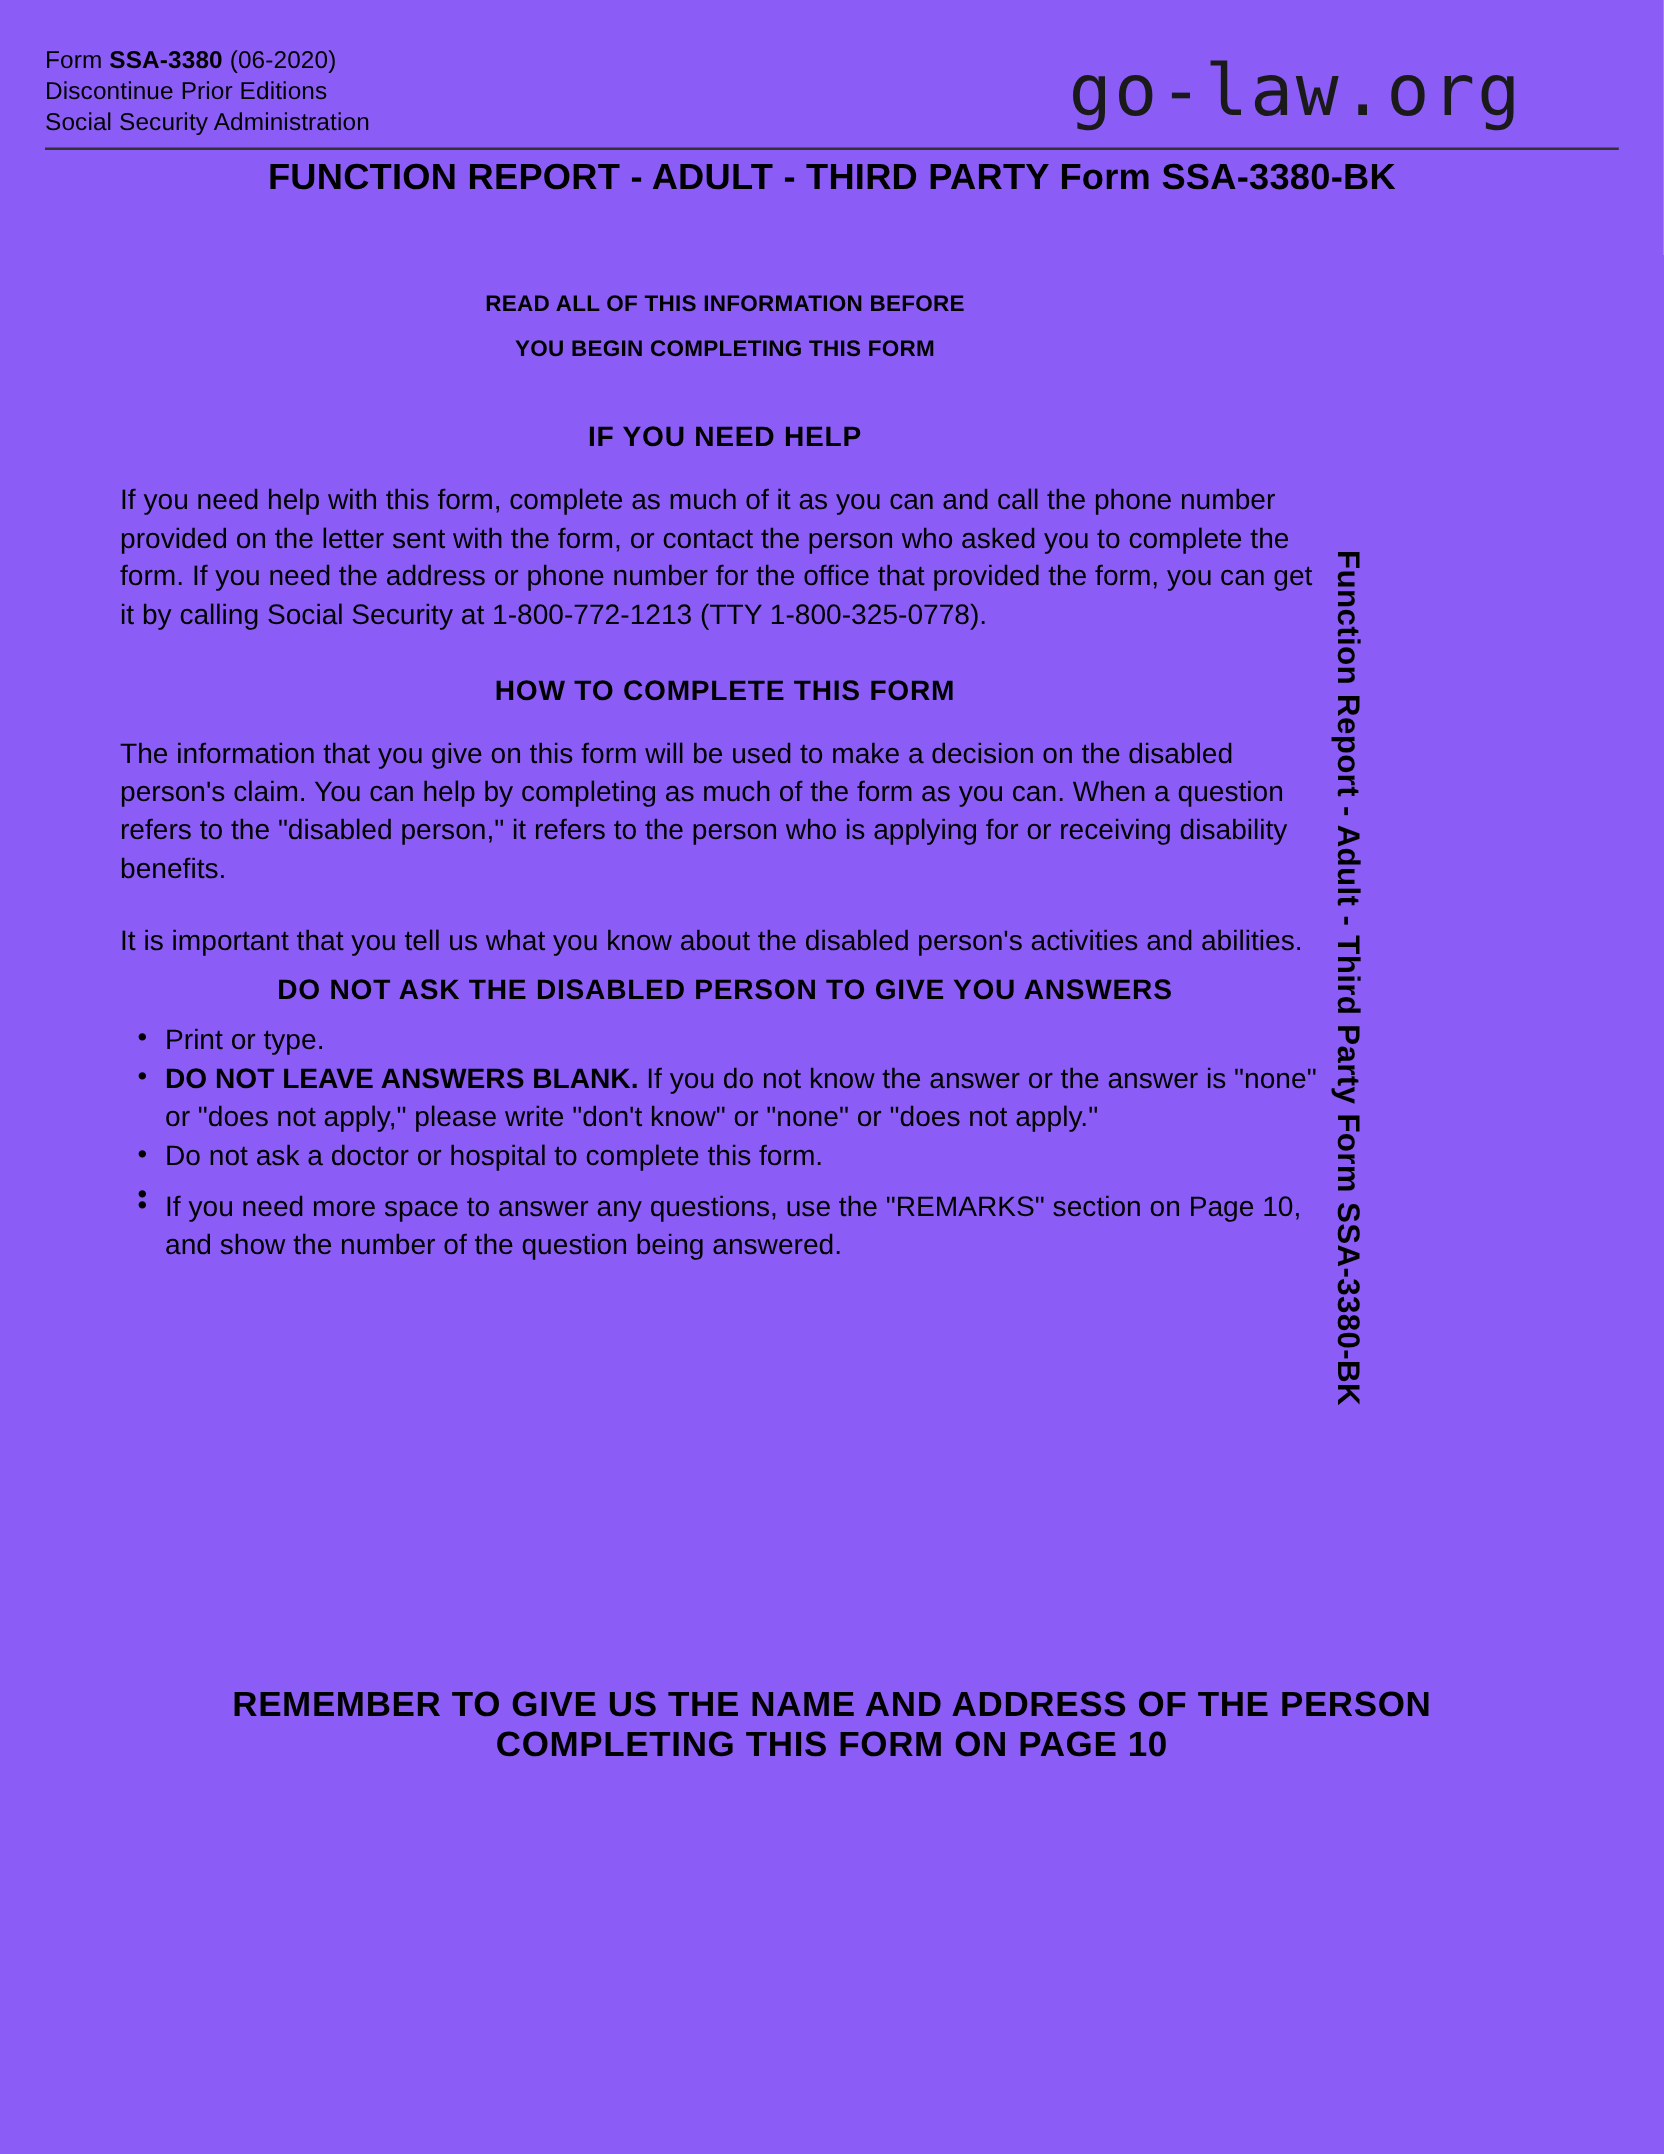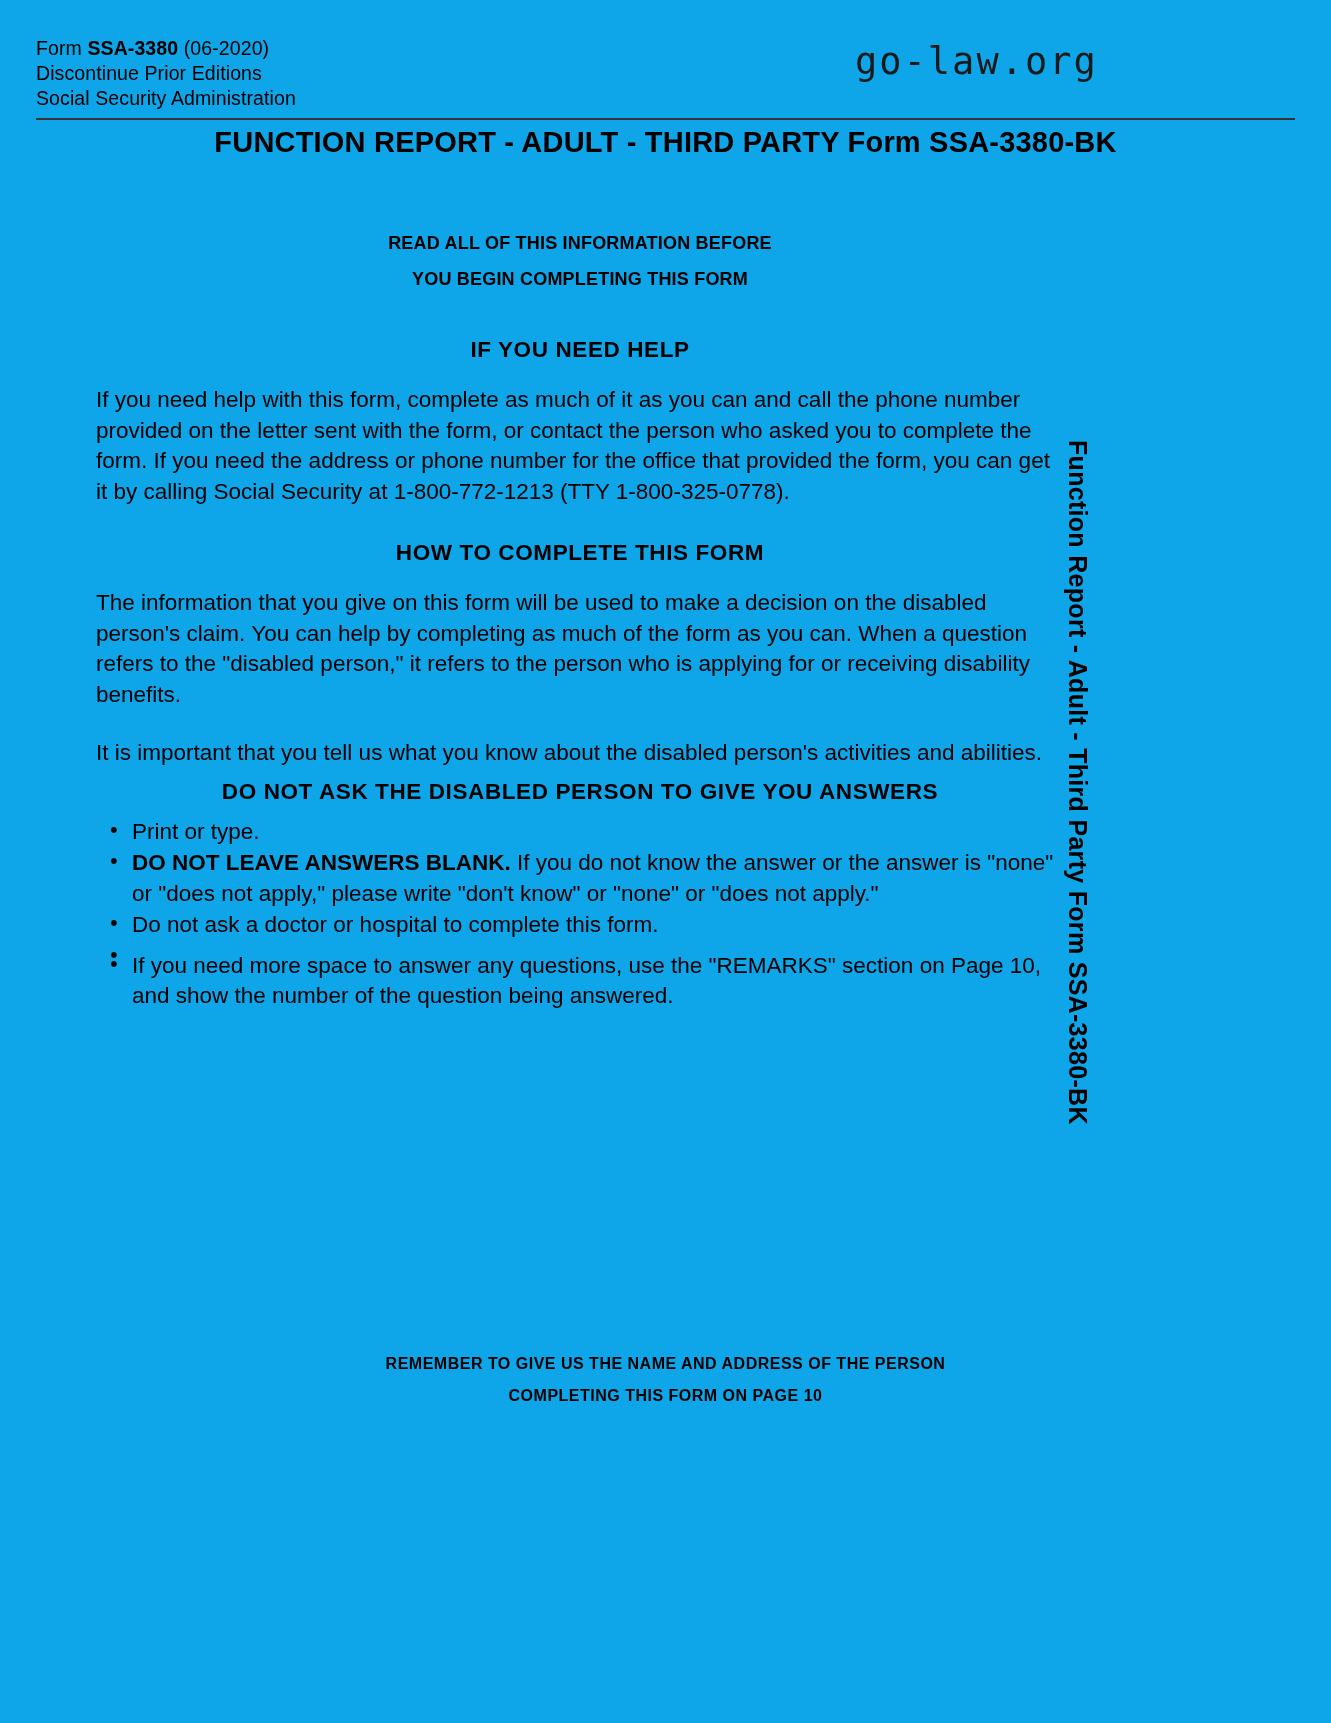--- a/index.html
+++ b/index.html
@@ -14,21 +14,21 @@
     font-family: "Liberation Sans", sans-serif;
     color: #000000;
     overflow: hidden;
   }
 
   .page {
     position: absolute;
     left: 0; top: 0;
     width: 1331px;
     height: 1723px;
-    background: #0ea5e9;
+    background: #8b5cf6;
   }
 
   
   .header {
     position: absolute;
     left: 36px;
     top: 36px;
     right: 36px;
     height: 80px;
   }
@@ -61,21 +61,21 @@
     white-space: nowrap;
     letter-spacing: 0.3px;
   }
 
   
   .watermark {
     position: absolute;
     left: 855px;
     top: 40px;
     font-family: "DejaVu Sans Mono", "Liberation Mono", monospace;
-    font-size: 37px;
+    font-size: 57px;
     letter-spacing: 2px;
     color: #1a1a1a;
     white-space: nowrap;
     pointer-events: none;
   }
 
   .hrule {
     position: absolute;
     left: 36px;
     right: 36px;
@@ -166,21 +166,21 @@
     white-space: nowrap;
   }
 
   
   .footer {
     position: absolute;
     left: 96px;
     right: 96px;
     top: 1348px;
     text-align: center;
-    font-size: 16px;
+    font-size: 28px;
     font-weight: bold;
     line-height: 32px;
     letter-spacing: 0.5px;
   }
 </style>
 </head>
 <body>
 
 <div class="page">
 

